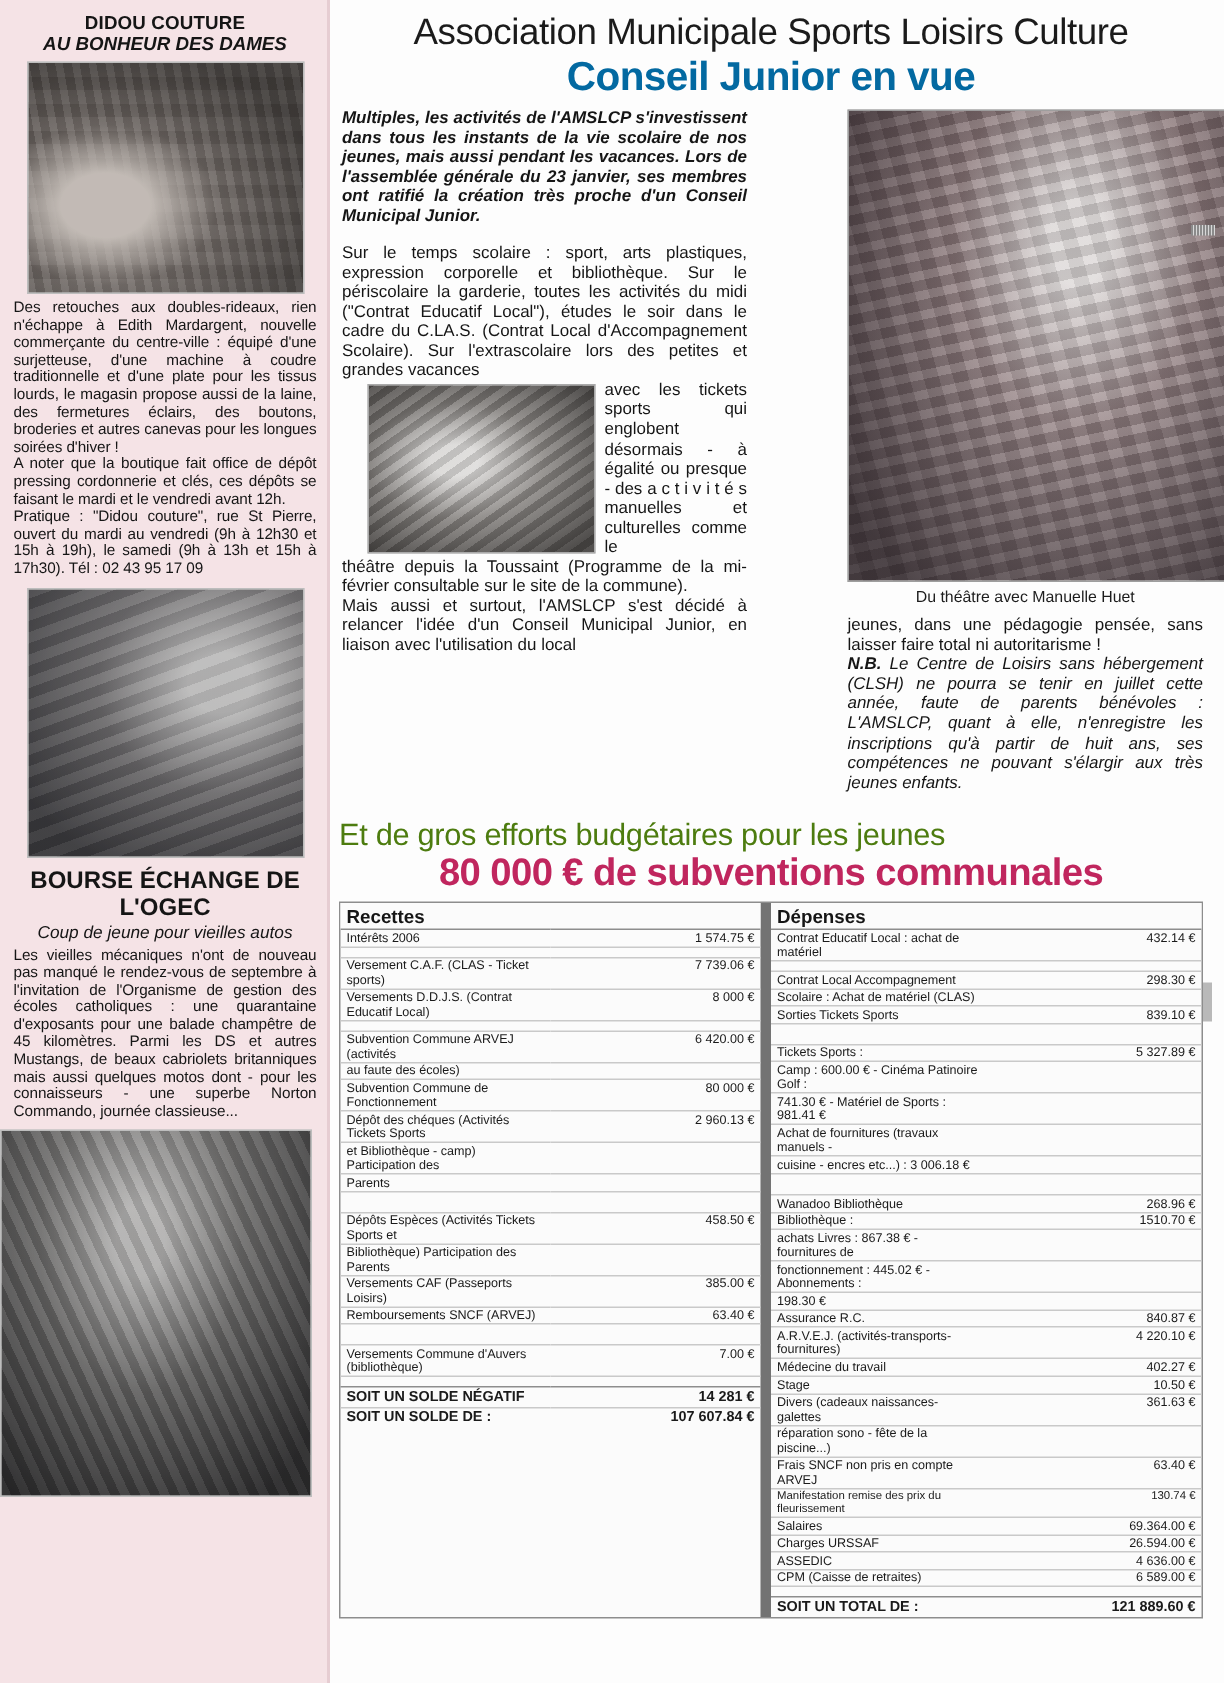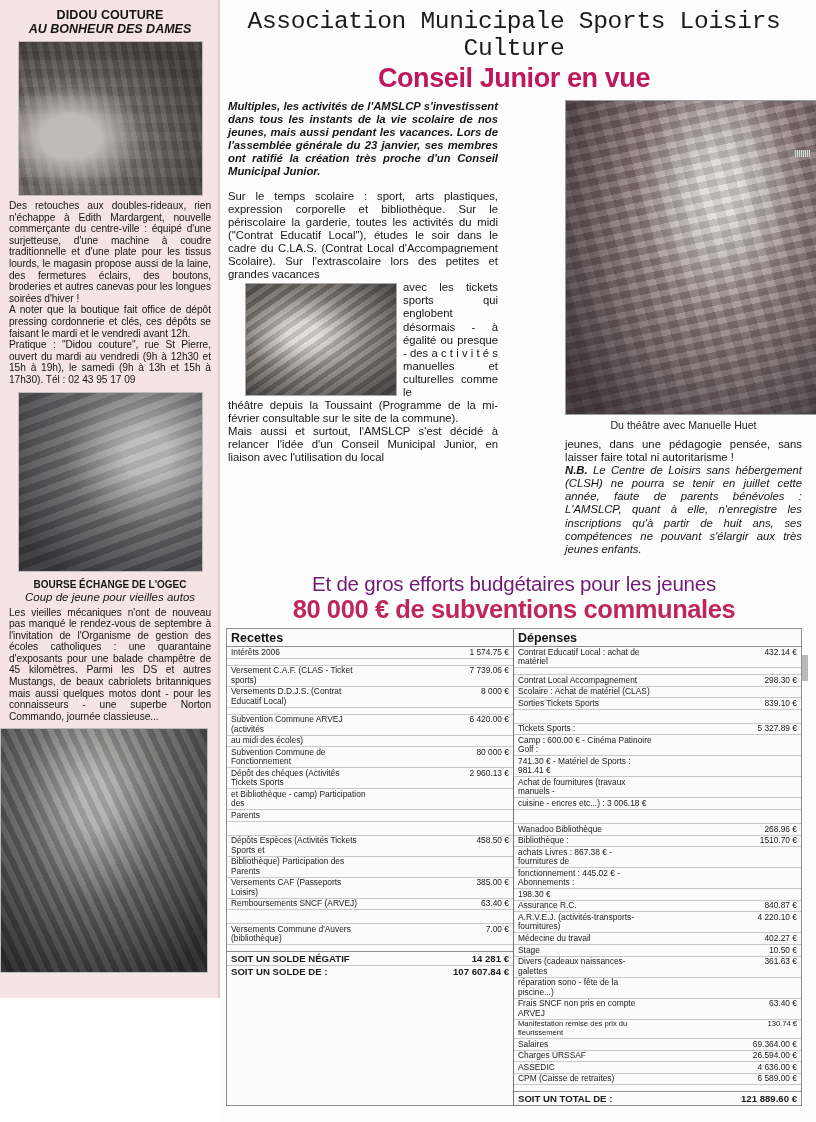--- a/index.html
+++ b/index.html
@@ -9,21 +9,21 @@
     background: #ffffff;
     font-family: "Liberation Sans", sans-serif;
     color: #151515;
     position: relative;
     overflow: hidden;
   }
   .page { position:absolute; inset:0; }
 
   
   .left-col {
-    position:absolute; left:0; top:0; width:220px; height:998px;
+    position:absolute; left:0; top:0; width:220px; height:1122px;
     background:#f5e3e6;
     padding: 6px 9px 0 9px;
   }
   .left-col:after{
     content:""; position:absolute; right:0; top:0; width:2px; height:100%;
     background:#e6cdd2;
   }
   .lc-title {
     text-align:center; font-weight:bold; font-size:12.5px; letter-spacing:.1px;
     line-height:14px; margin-top:2px;
@@ -67,40 +67,40 @@
       repeating-linear-gradient(65deg, rgba(255,255,255,.25) 0 6px, rgba(20,20,20,.30) 6px 12px),
       linear-gradient(10deg,#6e6c6b,#d2cfcc);
   }
   .lc-body {
     font-size:10.2px; line-height:11.6px; text-align:justify;
     margin-top:4px; letter-spacing:-.05px;
   }
   .lc-body p { margin:0 0 0 0; }
 
   .lc-h2 {
-    text-align:center; font-weight:bold; font-size:10px; margin-top:7px;
+    text-align:center; font-weight:bold; font-size:16px; margin-top:7px;
   }
   .lc-h3 {
     text-align:center; font-weight:normal; font-style:italic; font-size:11.5px;
     margin:1px 0 1px 0;
   }
 
   
   .main {
     position:absolute; left:220px; top:0; width:596px; height:1122px;
     background:#fdfdfd;
     padding: 6px 14px 0 6px;
   }
   .head-title {
     text-align:center; font-size:24.5px; line-height:27px; font-weight:normal;
-    letter-spacing:-.3px; color:#1b1b1b; margin-top:2px;font-family:Liberation Mono, monospace;
+    letter-spacing:-.3px; color:#1b1b1b; margin-top:2px;
   }
   .head-sub {
     text-align:center; font-size:27px; line-height:30px; font-weight:bold;
-    color:#be185d; letter-spacing:-.4px; margin-top:1px;
+    color:#0369a1; letter-spacing:-.4px; margin-top:1px;
   }
 
   .cols {
     position:relative; margin-top:7px; height:470px;
   }
   .col-text {
     position:absolute; left:2px; top:0; width:270px;
     font-size:11.3px; line-height:13.1px; text-align:justify;
   }
   .lead { font-weight:bold; font-style:italic; }
@@ -141,36 +141,36 @@
   }
   .col-photo-text {
     font-size:11.3px; line-height:13.1px; text-align:justify; margin-top:7px;
   }
   .col-photo-text p{ margin:0; }
   .nb-italic { font-style:italic; }
   .nb-italic b { font-style:italic; font-weight:bold; }
 
   
   .budget-h1 {
-    text-align:center; font-size:20.5px; line-height:23px; letter-spacing:-.2px;
-    margin-top:2px; color:#701a75;
+    font-size:20.5px; line-height:23px; letter-spacing:-.2px;
+    margin-top:2px; color:#4d7c0f;
   }
   .budget-h2 {
     text-align:center; font-size:25.5px; line-height:28px; font-weight:bold;
     color:#c0265e; letter-spacing:-.4px; margin-top:0px;
   }
 
   
   .tables {
     display:flex; gap:0px; margin-top:5px;
     border:1px solid #8d8d8d;
     background:#fbfbfb;
   }
   .tbl { width:50%; position:relative; }
-  .tbl.left { border-right:1px solid #737373; }
+  .tbl.left { border-right:7px solid #737373; }
   table { width:100%; border-collapse:collapse; table-layout:fixed; }
   th.tblhead {
     text-align:left; font-size:12.5px; font-weight:bold; padding:2px 4px 1px 4px;
     border-bottom:1px solid #8d8d8d; background:#fbfbfb;
   }
   td {
     font-size:8.4px; line-height:9.4px; padding:0.6px 4px; vertical-align:top;
     border-bottom:1px solid #c9c9c9;
     color:#1a1a1a;
   }
@@ -296,21 +296,21 @@
               </tr>
               <tr class="spacer">
                 <td></td>
                 <td class="amt"></td>
               </tr>
               <tr>
                 <td>Subvention Commune ARVEJ (activités</td>
                 <td class="amt">6 420.00 €</td>
               </tr>
               <tr class="cont">
-                <td>au midi des écoles)</td>
+                <td>au faute des écoles)</td>
                 <td class="amt"></td>
               </tr>
               <tr>
                 <td>Subvention Commune de Fonctionnement</td>
                 <td class="amt">80 000 €</td>
               </tr>
               <tr>
                 <td>Dépôt des chéques (Activités Tickets Sports</td>
                 <td class="amt">2 960.13 €</td>
               </tr>

